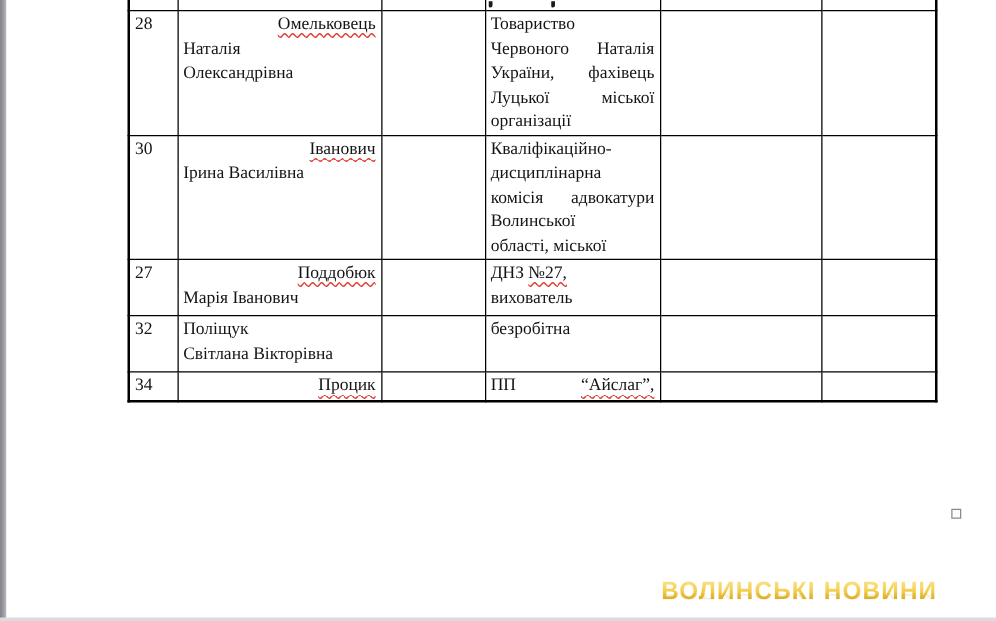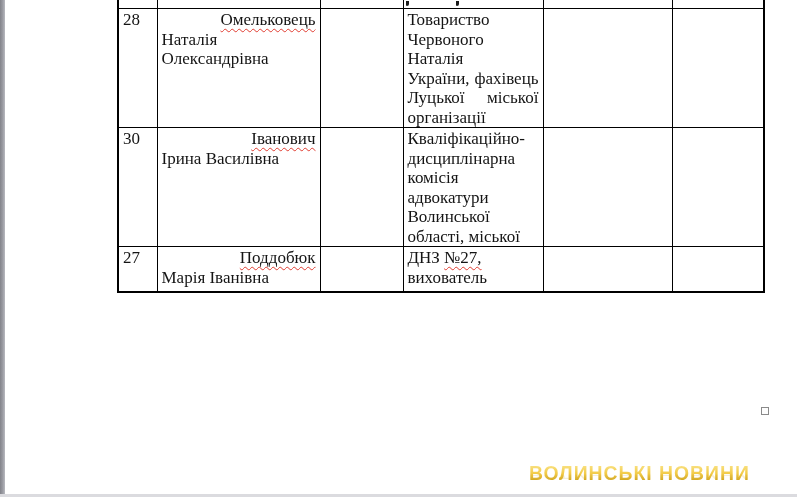--- a/index.html
+++ b/index.html
@@ -11,23 +11,23 @@
   }
   .side-strip{
     position:absolute;left:0;top:0;width:5px;height:497px;
     background:linear-gradient(90deg,#82838a 0%,#9b9ca3 55%,#b9bac0 100%);
   }
   .bottom-strip{
     position:absolute;left:0;bottom:0;width:797px;height:3px;
     background:#dbdbdf;
   }
   table.doc{
-    position:absolute;left:117px;top:0;
+    position:absolute;left:102px;top:0;
     border-collapse:collapse;table-layout:fixed;
-    font-size:17px;line-height:19.5px;
+    font-size:14px;line-height:19.5px;
     border:2px solid #000;border-top:none;
   }
   table.doc td{
     border:1px solid #000;
     vertical-align:top;
     padding:1px 4px 0 4px;
     overflow:hidden;
   }
   tr.r-partial td{height:8px;padding:0 4px;position:relative;}
   tr.r28 td{height:97px;}
@@ -146,33 +146,65 @@
     <td></td>
     <td></td>
   </tr>
 
   <tr class="r31">
     <td>
           <div class="ln">27</div>
         </td>
     <td>
       <div class="ln sq">Поддобюк</div>
-      <div class="ln">Марія Іванівна</div>
+      <div class="ln">Марія Іванович</div>
     </td>
     <td></td>
     <td>
       <div class="ln"><span>ДНЗ</span> <span class="sq">№27,</span></div>
       <div class="ln">вихователь</div>
     </td>
     <td></td>
     <td></td>
   </tr>
 
-
-
+  <tr class="r32">
+    <td>
+          <div class="ln">32</div>
+        </td>
+    <td>
+      <div class="ln">Поліщук</div>
+      <div class="ln">Світлана Вікторівна</div>
+    </td>
+    <td></td>
+    <td>
+      <div class="ln">безробітна</div>
+    </td>
+    <td></td>
+    <td></td>
+  </tr>
+
+
+  <tr class="r34">
+    <td>
+          <div class="ln">34</div>
+        </td>
+    <td>
+      <div class="ln sq">Процик</div>
+    </td>
+    <td></td>
+    <td>
+      <div class="flexline">
+            <span>ПП</span>
+            <span class="sq">“Айслаг”,</span>
+          </div>
+    </td>
+    <td></td>
+    <td></td>
+  </tr>
 </tbody>
   </table>
 
 <div class="resize-handle"></div>
 
 <div class="wm">ВОЛИНСЬКІ НОВИНИ</div>
 <div class="wm-reflect">ВОЛИНСЬКІ НОВИНИ</div>
 
 <div class="bottom-strip"></div>
 

